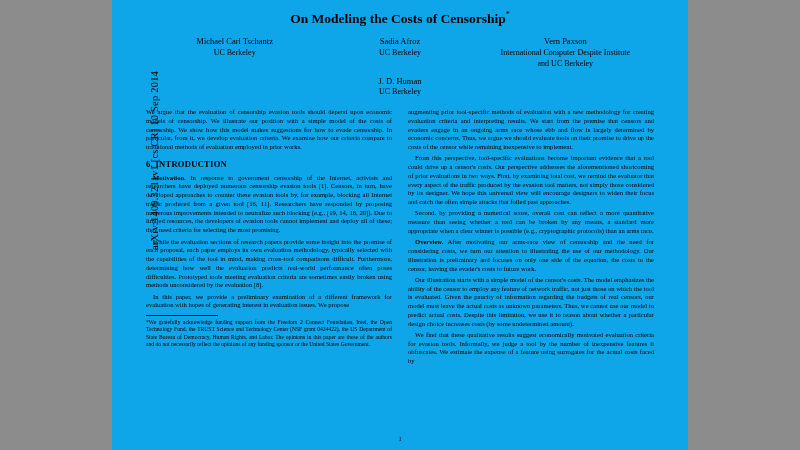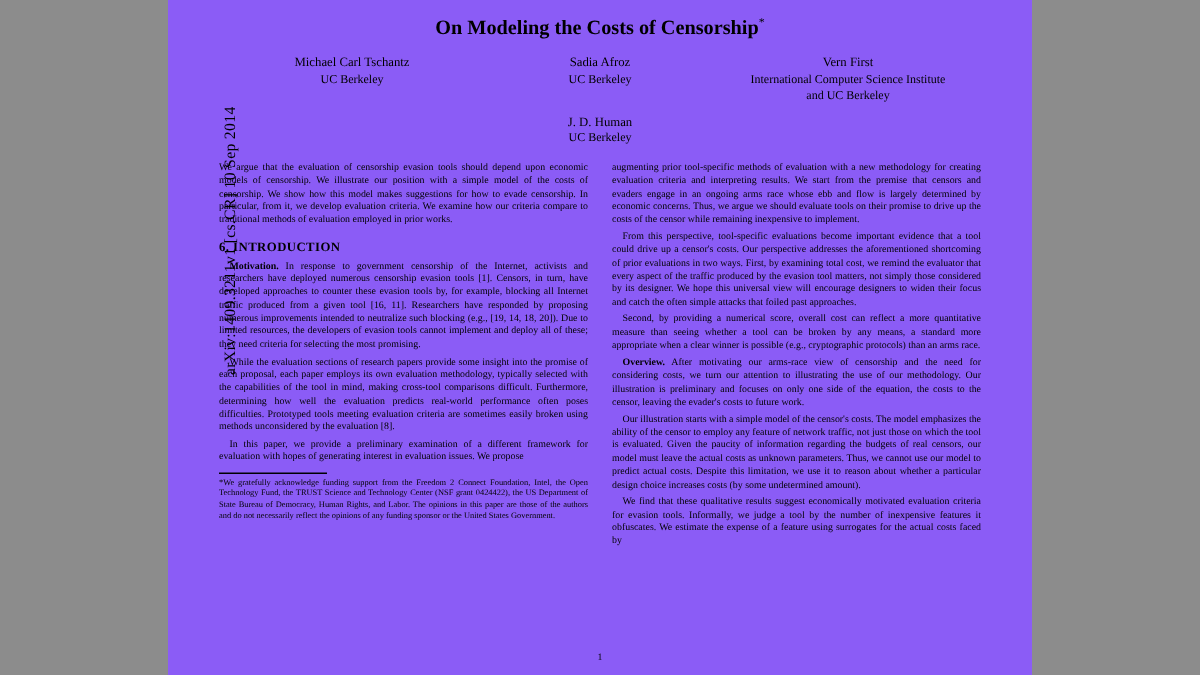--- a/index.html
+++ b/index.html
@@ -12,21 +12,21 @@
     height: 450px;
     overflow: hidden;
     font-family: "Liberation Serif", serif;
   }
   .page {
     position: absolute;
     left: 112px;
     top: 0;
     width: 576px;
     height: 450px;
-    background: #8b5cf6;
+    background: #0ea5e9;
     box-sizing: border-box;
     padding: 8px 34px 26px 34px;
     overflow: hidden;
   }
   .arxiv-stamp {
     position: absolute;
     left: -108px;
     top: 155px;
     width: 300px;
     transform: rotate(-90deg);
@@ -142,22 +142,22 @@
   <div class="authors">
     <div class="author">
       <div class="name">Michael Carl Tschantz</div>
       <div class="aff">UC Berkeley</div>
     </div>
     <div class="author">
       <div class="name">Sadia Afroz</div>
       <div class="aff">UC Berkeley</div>
     </div>
     <div class="author">
-      <div class="name">Vern First</div>
-      <div class="aff" style="white-space: pre-line;">International Computer Science Institute
+      <div class="name">Vern Paxson</div>
+      <div class="aff" style="white-space: pre-line;">International Computer Despite Institute
 and UC Berkeley</div>
     </div>
   </div>
 
   <div class="author-single">
     <div class="name">J. D. Human</div>
     <div class="aff">UC Berkeley</div>
   </div>
 
   <div class="columns">

